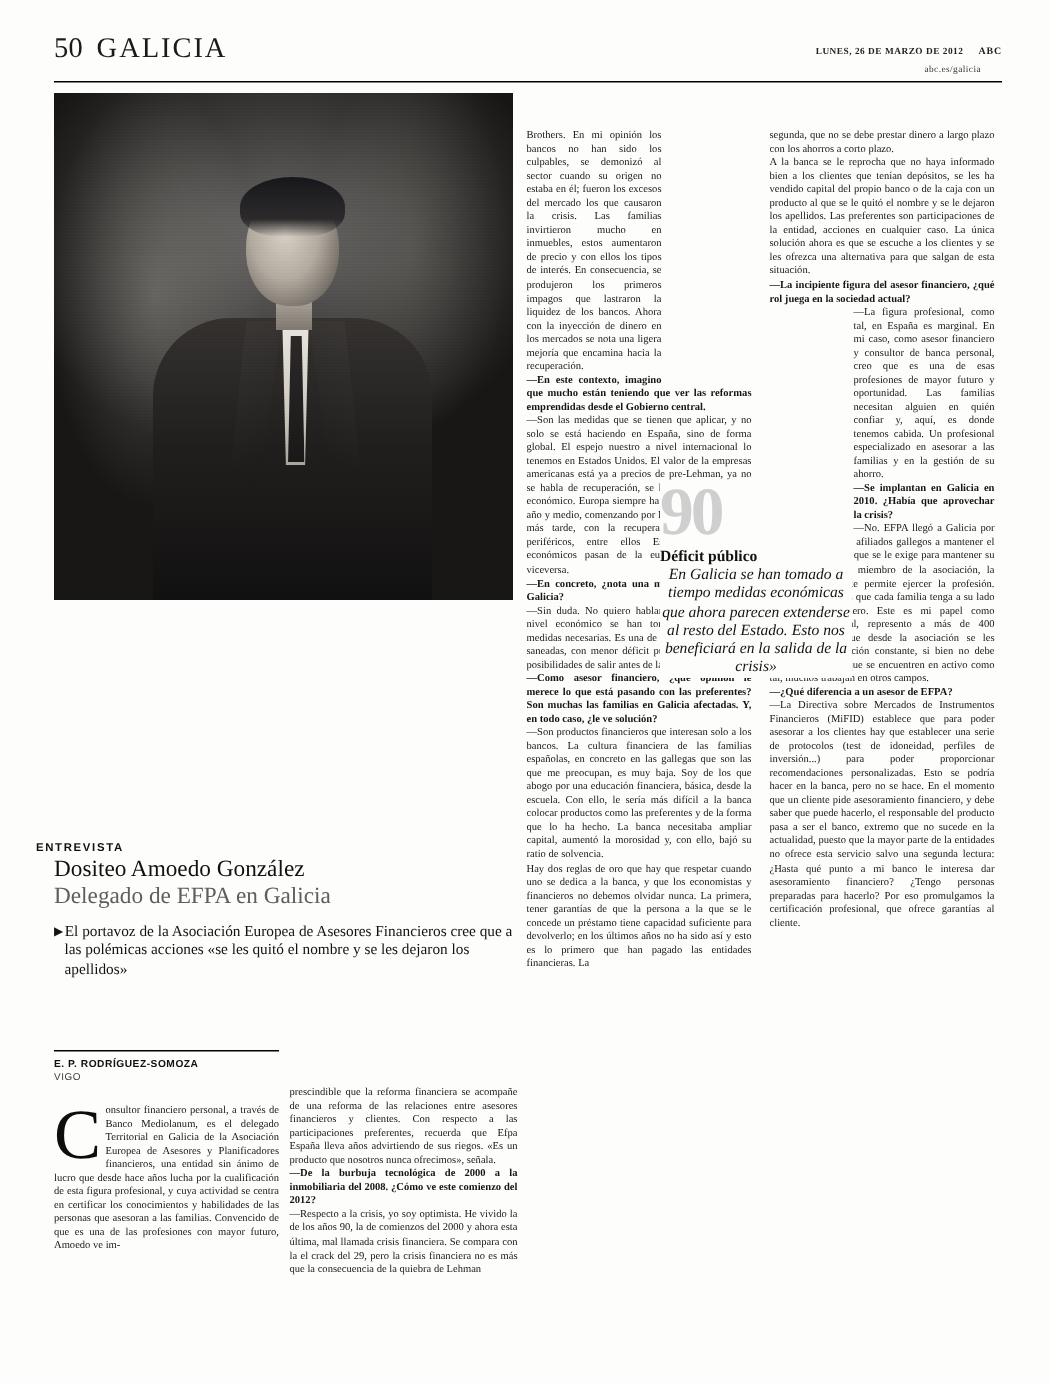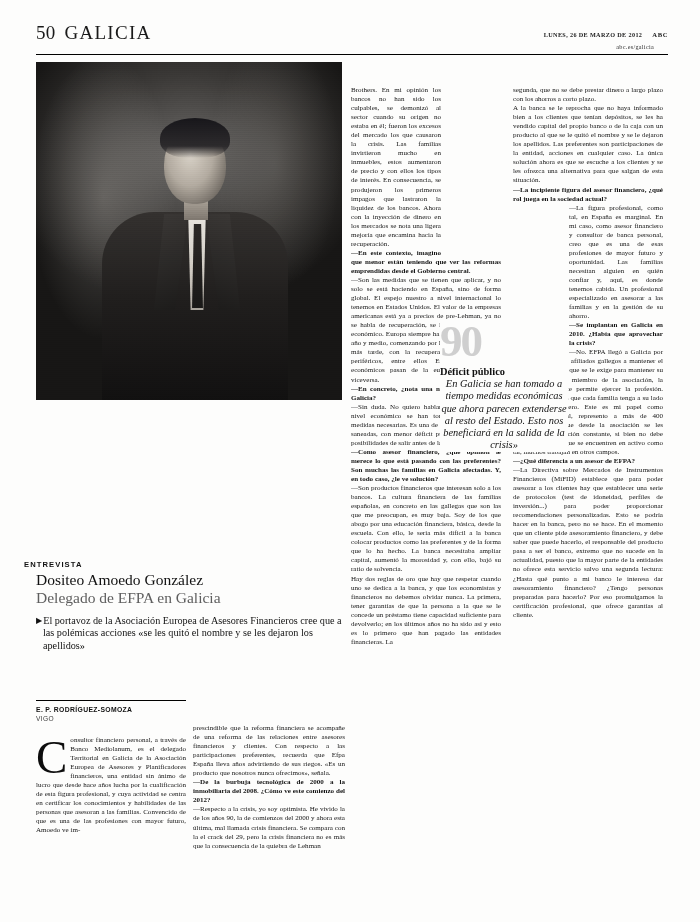--- a/index.html
+++ b/index.html
@@ -408,21 +408,21 @@
 
   <div class="pullquote">
     <span class="qmark">90</span>
     <div class="pq-title">Déficit público</div>
     <div class="pq-text">En Galicia se han tomado a tiempo medidas económicas que ahora parecen extenderse al resto del Estado. Esto nos beneficiará en la salida de la crisis»</div>
   </div>
 
   <div class="col" id="col3">
     <div class="shape-c3"></div>
     <p>Brothers. En mi opinión los bancos no han sido los culpables, se demonizó al sector cuando su origen no estaba en él; fueron los excesos del mercado los que causaron la crisis. Las familias invirtieron mucho en inmuebles, estos aumentaron de precio y con ellos los tipos de interés. En consecuencia, se produjeron los primeros impagos que lastraron la liquidez de los bancos. Ahora con la inyección de dinero en los mercados se nota una ligera mejoría que encamina hacia la recuperación.</p>
-    <p class="q">—En este contexto, imagino que menor están teniendo que ver las reformas emprendidas desde el Gobierno central.</p>
+    <p class="q">—En este contexto, imagino que mucho están teniendo que ver las reformas emprendidas desde el Gobierno central.</p>
     <p>—Son las medidas que se tienen que aplicar, y no solo se está haciendo en España, sino de forma global. El espejo nuestro a nivel internacional lo tenemos en Estados Unidos. El valor de la empresas americanas está ya a precios de pre-Lehman, ya no se habla de recuperación, se habla de crecimiento económico. Europa siempre ha ido por detrás, año o año y medio, comenzando por Francia y Alemania y, más tarde, con la recuperación de los países periféricos, entre ellos España. Los ciclos económicos pasan de la euforia a la crisis y viceversa.</p>
     <p class="q">—En concreto, ¿nota una mayor resistencia de Galicia?</p>
     <p>—Sin duda. No quiero hablar de política, pero a nivel económico se han tomado a tiempo las medidas necesarias. Es una de las comunidades más saneadas, con menor déficit público. Tenemos más posibilidades de salir antes de la crisis.</p>
     <p class="q">—Como asesor financiero, ¿qué opinión le merece lo que está pasando con las preferentes? Son muchas las familias en Galicia afectadas. Y, en todo caso, ¿le ve solución?</p>
     <p>—Son productos financieros que interesan solo a los bancos. La cultura financiera de las familias españolas, en concreto en las gallegas que son las que me preocupan, es muy baja. Soy de los que abogo por una educación financiera, básica, desde la escuela. Con ello, le sería más difícil a la banca colocar productos como las preferentes y de la forma que lo ha hecho. La banca necesitaba ampliar capital, aumentó la morosidad y, con ello, bajó su ratio de solvencia.</p>
     <p>Hay dos reglas de oro que hay que respetar cuando uno se dedica a la banca, y que los economistas y financieros no debemos olvidar nunca. La primera, tener garantías de que la persona a la que se le concede un préstamo tiene capacidad suficiente para devolverlo; en los últimos años no ha sido así y esto es lo primero que han pagado las entidades financieras. La</p>
   </div>
 
   <div class="col" id="col4">
     <p>segunda, que no se debe prestar dinero a largo plazo con los ahorros a corto plazo.</p>

